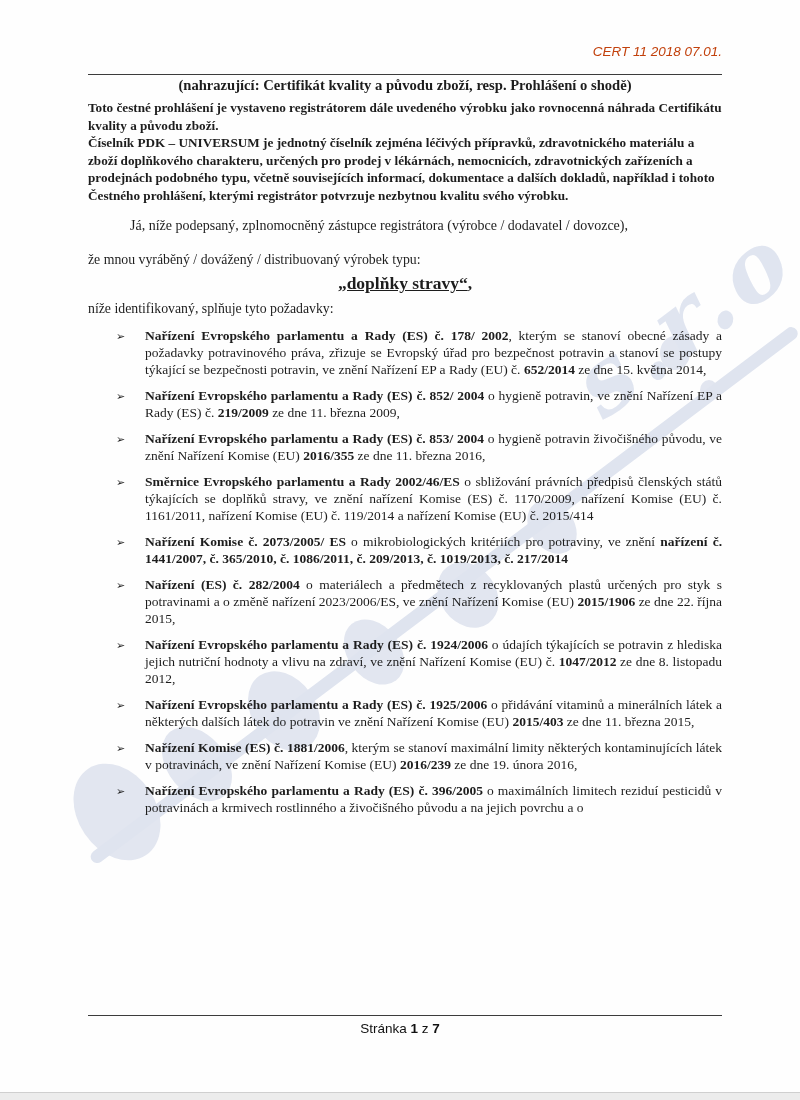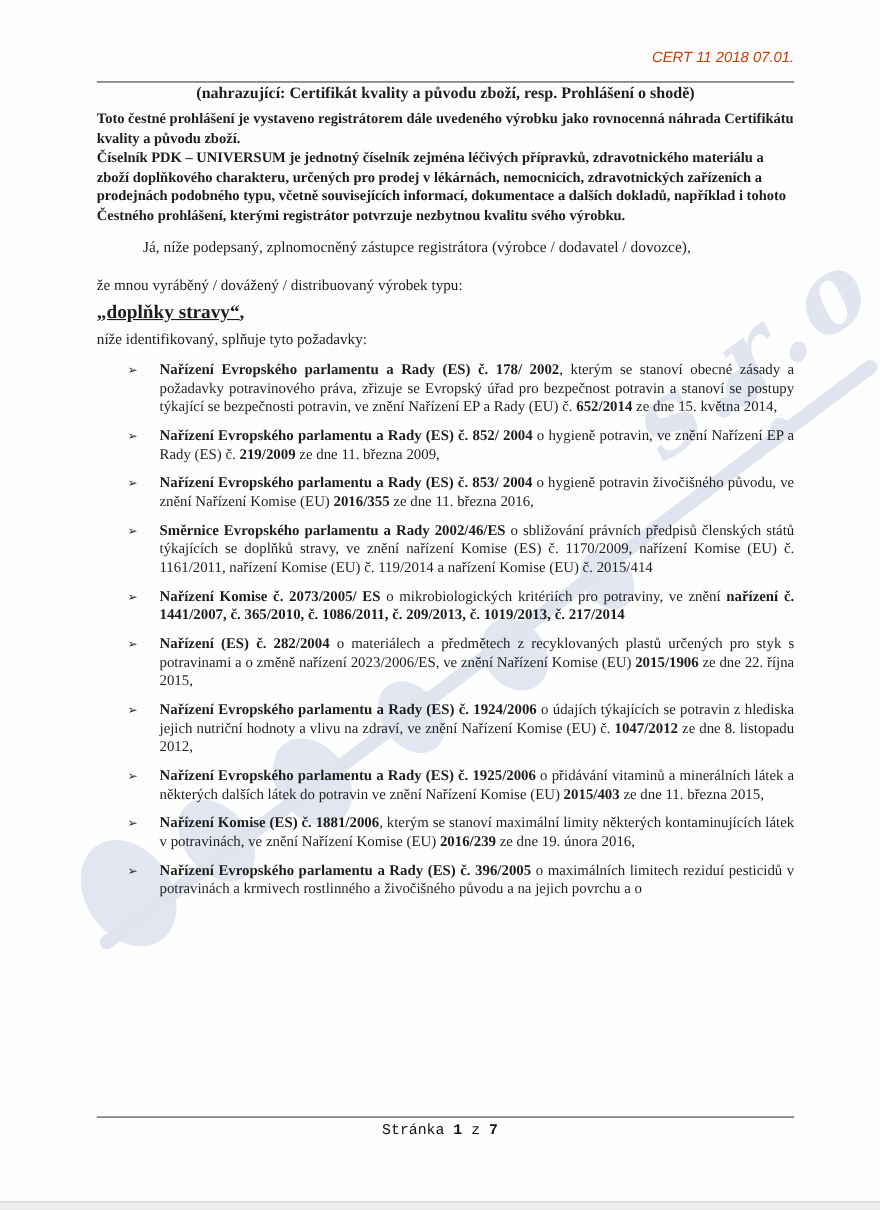--- a/index.html
+++ b/index.html
@@ -39,38 +39,38 @@
   }
   .rule-top{margin-top:15px;border-top:1.6px solid #3c3c3c;height:0;}
   .title{margin-top:8px;text-align:center;font-size:23.5px;font-weight:bold;letter-spacing:.3px;}
   .subtitle{margin-top:2px;text-align:center;font-size:14.6px;font-weight:bold;}
   .preamble-h{margin-top:17px;font-size:19.5px;font-weight:bold;}
   .preamble{margin-top:5px;}
   .preamble p{margin:0;font-weight:bold;font-size:13.2px;line-height:17.5px;}
   .intro{margin-top:13px;text-indent:42px;font-size:14px;line-height:18px;}
   .verb{margin-top:17px;text-align:center;font-weight:bold;font-size:15px;letter-spacing:1px;}
   .product-line{margin-top:17px;font-size:13.8px;}
-  .product-type{margin-top:5px;font-size:17.5px;font-weight:bold;}
+  .product-type{margin-top:5px;text-align:center;font-size:17.5px;font-weight:bold;}
   .product-type .u{text-decoration:underline;}
   .req-lead{margin-top:7px;font-size:13.8px;}
   .req-list{margin-top:10px;}
   .req-item{
     position:relative;padding-left:57px;margin-bottom:8.5px;
     text-align:justify;font-size:13.5px;line-height:17.2px;
   }
   .req-marker{
     position:absolute;left:28px;top:1px;
     font-family:"DejaVu Sans", sans-serif;font-size:11px;color:#1d1d1d;
   }
   .b{font-weight:bold;}
   
   .rule-bottom{position:absolute;left:88px;width:634px;top:1015px;border-top:1.4px solid #3c3c3c;z-index:1;}
   .page-num{
     position:absolute;left:0;top:1021px;width:800px;text-align:center;z-index:1;
-    font-family:Liberation Mono, monospace;font-size:13.5px;color:#111;
+    font-family:Liberation Sans, sans-serif;font-size:13.5px;color:#111;
   }
   .scan-edge{
     position:absolute;left:0;bottom:0;width:100%;height:7px;
     background:#ececec;border-top:1px solid #cfcfcf;z-index:1;
   }
 </style>
 </head>
 <body>
 
 <div class="page">

